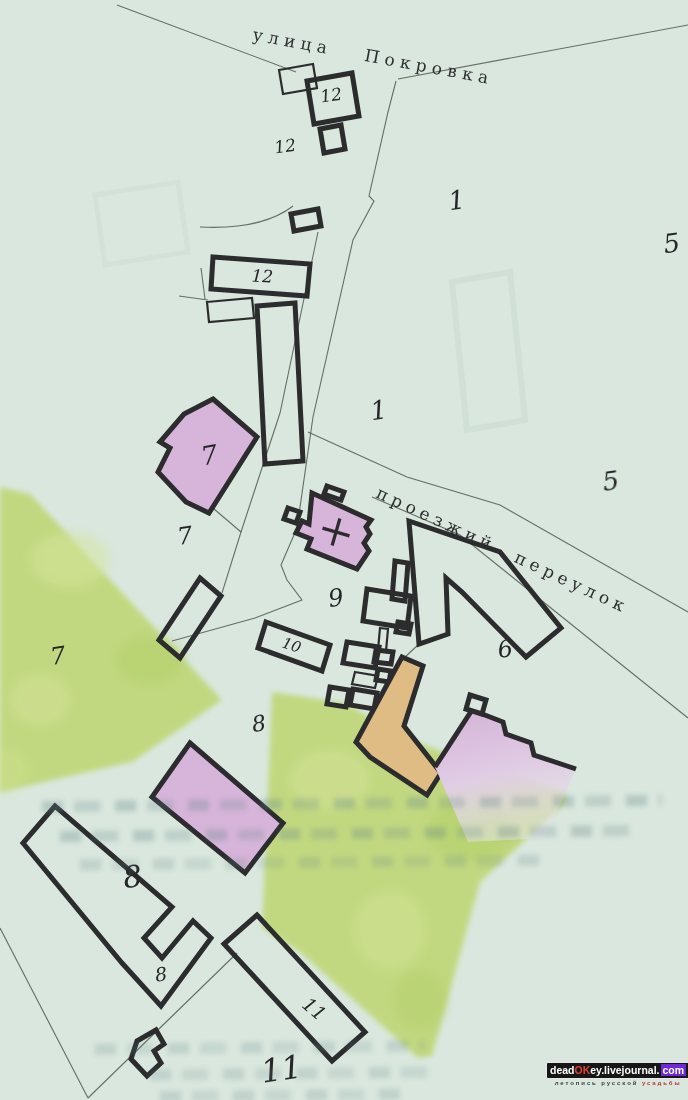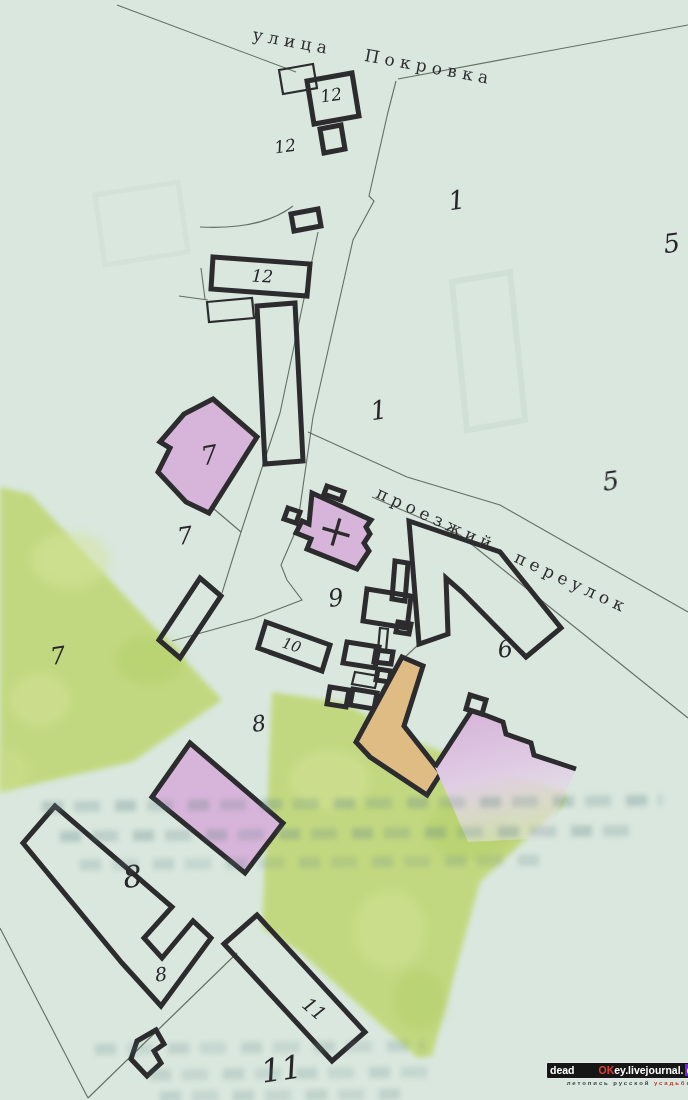--- a/index.html
+++ b/index.html
@@ -13,21 +13,21 @@
   .street-text{font-family:"DejaVu Serif",serif;font-size:17px;letter-spacing:5.5px;word-spacing:22px;fill:#2e2e31;}
   .lane-text{font-family:"DejaVu Serif",serif;font-size:17px;letter-spacing:5px;word-spacing:12px;fill:#2e2e31;}
   .ghost{fill:none;stroke:#93a397;}
   .bleed{position:absolute;height:11px;filter:blur(2.4px);opacity:.55;
          background:repeating-linear-gradient(90deg, rgba(100,133,138,.55) 0 21px, rgba(100,133,138,0) 21px 32px,
          rgba(100,133,138,.42) 32px 58px, rgba(100,133,138,0) 58px 73px);transform:rotate(-.6deg);}
   .bleed.faint{opacity:.38;}
   .wm{position:absolute;left:546px;top:1059px;}
   .wm-bar{display:inline-block;background:#161616;border:1px solid #e8e8e8;border-radius:2px;
           padding:1px 3px 2px 3px;font:bold 10.5px "Liberation Sans",sans-serif;color:#fff;white-space:nowrap;}
-  .wm-red{color:#e04232;padding-left:24px;}
+  .wm-red{color:#e04232;}
   .wm-com{background:#6d28d9;color:#fff;padding:0 2px;margin-left:1px;}
   .wm-sub{font:bold 6px "Liberation Sans",sans-serif;letter-spacing:1.9px;color:#3c4440;margin-top:1px;
           text-align:center;white-space:nowrap;}
   .wm-sub .wm-red2{color:#bb3a2c;}
 </style>
 </head>
 <body>
 
 <div class="stage">
 <svg width="688" height="1100" viewBox="0 0 688 1100">

